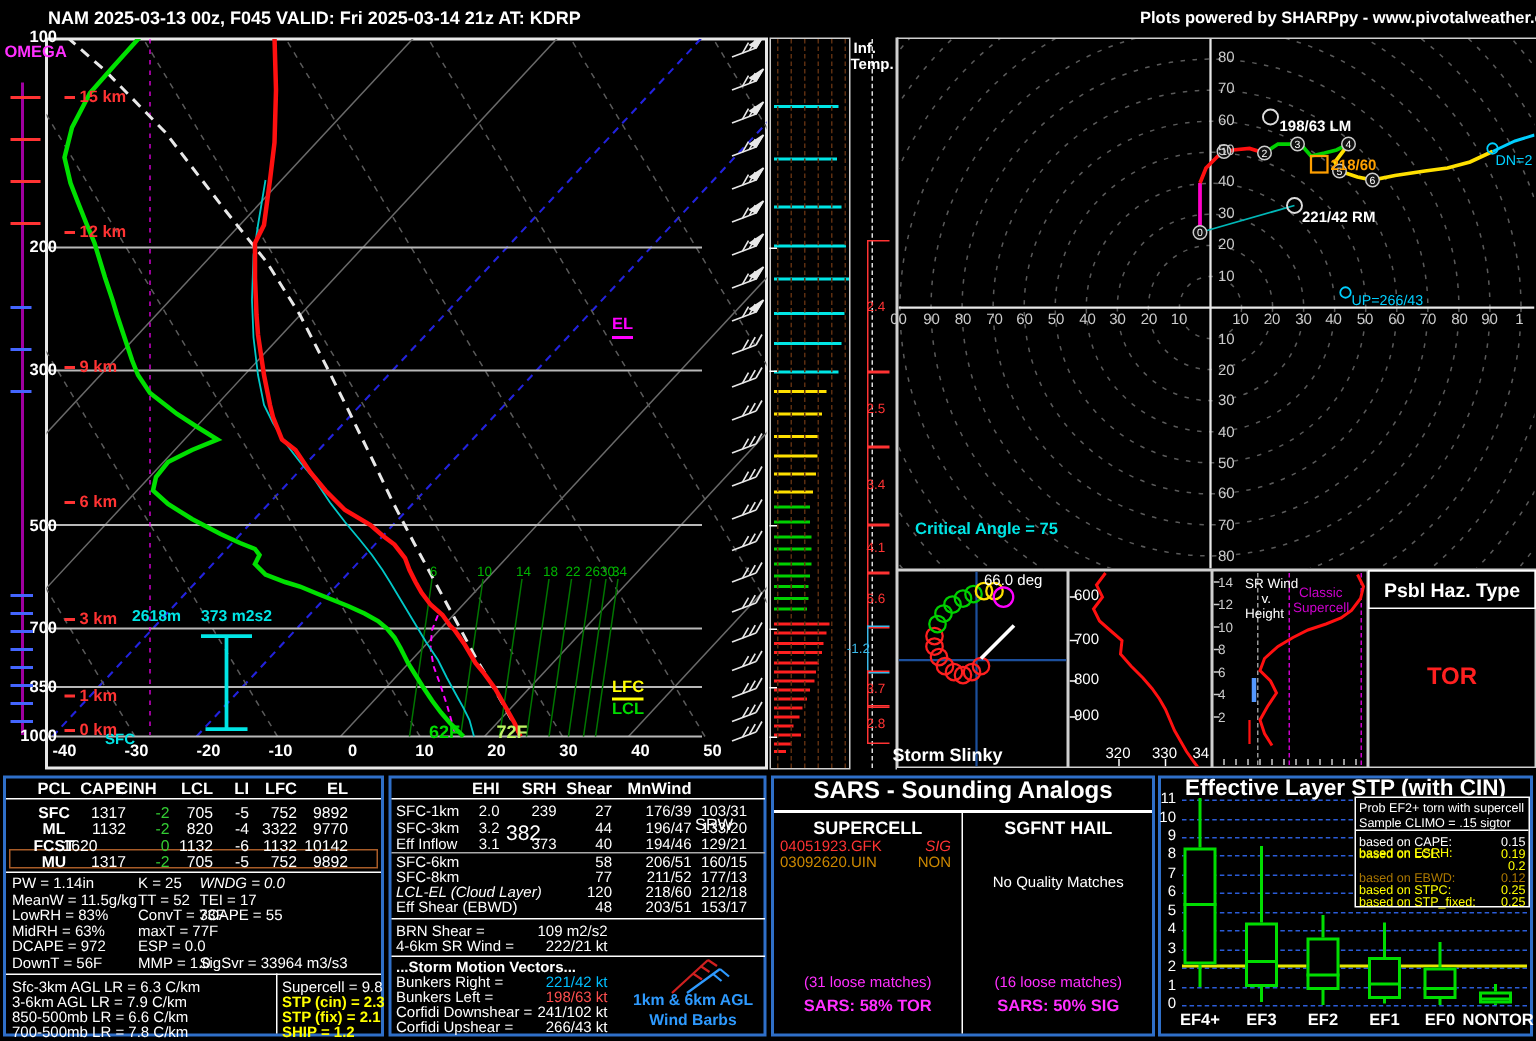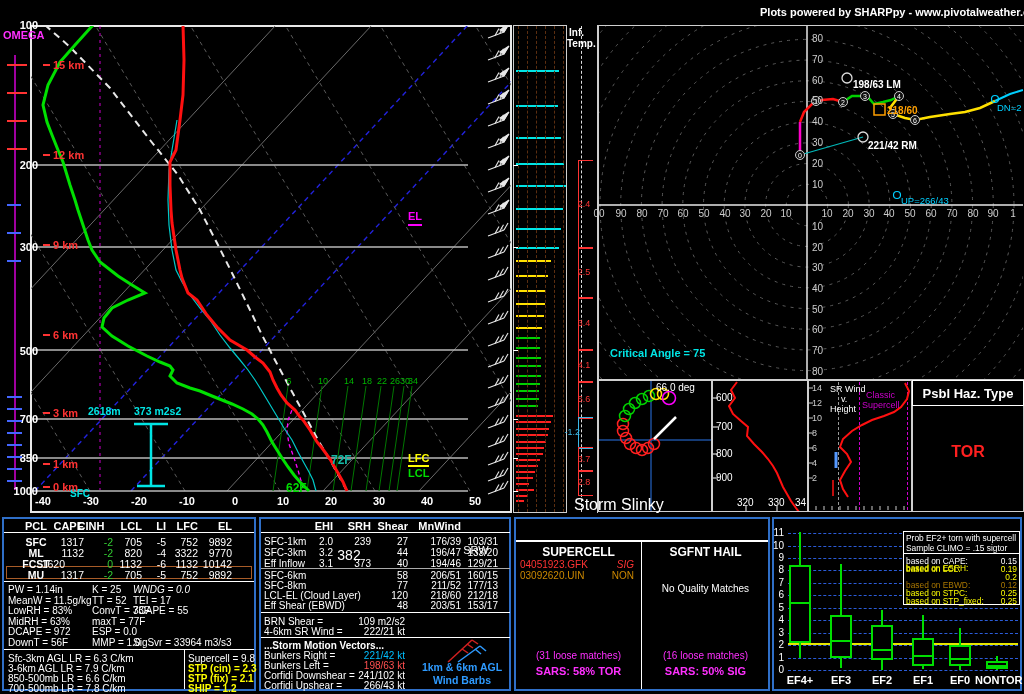--- a/index.html
+++ b/index.html
@@ -9,20 +9,21 @@
      white-space:nowrap;line-height:1;}
   .r{position:absolute;}
   .panel{position:absolute;box-sizing:border-box;}
   svg{position:absolute;overflow:hidden;}
 </style>
 </head>
 <body>
 
 <div id="app">
 
+  <div class="t" style="left:32px;top:6px;font-weight:bold;font-size:12px;">NAM 2025-03-13 00z, F045  VALID: Fri 2025-03-14 21z  AT: KDRP</div>
   <div class="t" style="left:760px;top:7px;font-weight:bold;font-size:11px;">Plots powered by SHARPpy - www.pivotalweather.com</div>
 
   <div class="panel" style="left:30px;top:25px;width:482px;height:488px;border:2px solid #e8e8e8;"></div>
 
   <svg id="skewt-svg" width="480" height="486" viewBox="31 26 480 486" style="left:31px;top:26px;">
 
     <g stroke="#6a6a6a" stroke-width="1">
       <line x1="-157" y1="491" x2="276" y2="25"></line>
         <line x1="-61" y1="491" x2="372" y2="25"></line>
       <line x1="227" y1="491" x2="660" y2="25"></line>
@@ -233,21 +234,21 @@
           <line x1="495" y1="491.4" x2="499" y2="484.4"></line>
         </g>
       </g>
   </svg>
 
   <div class="r" style="left:14px;top:55px;width:2px;height:435px;background:#a000a0;"></div>
   <div class="t" style="left:3px;top:30px;color:#ff30ff;font-weight:bold;font-size:11px;">OMEGA</div>
 
   <div class="t" style="left:70px;top:489px;color:#00e5e5;font-weight:bold;font-size:10px;">SFC</div>
   <div class="t" style="left:286px;top:482px;color:#00dd00;font-weight:bold;font-size:12px;">62F</div>
-  <div class="t" style="left:331px;top:454px;color:#14b8a6;font-weight:bold;font-size:12px;">72F</div>
+  <div class="t" style="left:331px;top:482px;color:#bef264;font-weight:bold;font-size:12px;">72F</div>
   <div class="t" style="left:408px;top:211px;color:#ff00ff;font-weight:bold;font-size:11px;border-bottom:2px solid #ff00ff;padding-bottom:2px;">EL</div>
   <div class="t" style="left:408px;top:453px;color:#ffff00;font-weight:bold;font-size:11px;border-bottom:2px solid #ffff00;padding-bottom:1px;">LFC</div>
   <div class="t" style="left:408px;top:468px;color:#00dd00;font-weight:bold;font-size:11px;">LCL</div>
   <div class="t" style="left:88px;top:406px;color:#00e5e5;font-weight:bold;font-size:10.5px;">2618m</div>
   <div class="t" style="left:134px;top:406px;color:#00e5e5;font-weight:bold;font-size:10.5px;">373 m2s2</div>
 
   <div class="panel" style="left:513px;top:25px;width:54px;height:488px;border:1px solid #cfcfcf;"></div>
 
   <div class="panel" style="left:566px;top:25px;width:32px;height:488px;border-right:1px solid #cfcfcf;"></div>
   <div class="r" style="left:581px;top:26px;width:0;height:486px;border-left:1px dashed #dddddd;"></div>
@@ -327,21 +328,21 @@
       <circle cx="635" cy="403" r="5.5" stroke="#00d000"></circle>
         <circle cx="642" cy="399" r="5.5" stroke="#00d000"></circle>
       <circle cx="649" cy="396" r="5.5" stroke="#00d000"></circle>
       <circle cx="656" cy="394" r="5.5" stroke="#ffe000"></circle>
         <circle cx="663" cy="394" r="5.5" stroke="#ffe000"></circle>
       <circle cx="669" cy="398" r="6.5" stroke="#ff00ff"></circle>
     </g>
     <line x1="654" y1="439" x2="676" y2="417" stroke="#ffffff" stroke-width="2.5"></line>
   </svg>
   <div class="t" style="left:656px;top:383px;font-size:10px;">66.0 deg</div>
-  <div class="t" style="left:574px;top:497px;font-weight:normal;font-size:16px;">Storm Slinky</div>
+  <div class="t" style="left:595px;top:497px;font-weight:bold;font-size:12px;">Storm Slinky</div>
 
   <div class="panel" style="left:712px;top:380px;width:96px;height:132px;border:1px solid #cfcfcf;"></div>
   <svg width="94" height="130" viewBox="713 381 94 130" style="left:713px;top:381px;">
     <polyline points="737,382 731,390 735,398 729,406 733,414 741,421 748,427 747,436 754,444 762,452 768,459 773,466 777,473 780,480 783,487 787,494 791,501 796,508 799,512" fill="none" stroke="#ff1010" stroke-width="2"></polyline>
     <g stroke="#ffffff" stroke-width="1">
       <line x1="713" y1="398" x2="718" y2="398"></line>
         <line x1="713" y1="427" x2="718" y2="427"></line>
       <line x1="713" y1="454" x2="718" y2="454"></line>
         <line x1="713" y1="478" x2="718" y2="478"></line>
       <line x1="746" y1="506" x2="746" y2="511"></line>
@@ -390,28 +391,30 @@
   <div class="t" style="left:912px;top:387px;width:112px;text-align:center;font-weight:bold;font-size:13px;">Psbl Haz. Type</div>
   <div class="t" style="left:912px;top:444px;width:112px;text-align:center;font-weight:bold;font-size:16px;color:#ff2020;">TOR</div>
 
   <div class="panel" style="left:2px;top:517px;width:254px;height:174px;border:2px solid #2f6fc8;"></div>
   <div class="panel" style="left:259px;top:517px;width:252px;height:174px;border:2px solid #2f6fc8;"></div>
   <div class="panel" style="left:514px;top:517px;width:256px;height:174px;border:2px solid #2f6fc8;"></div>
   <div class="panel" style="left:772px;top:517px;width:250px;height:174px;border:2px solid #2f6fc8;"></div>
 
   <div class="panel" style="left:6px;top:566px;width:246px;height:13px;border:1px solid #a85c28;"></div>
 
+  <div class="t" style="left:515px;top:520px;width:254px;text-align:center;font-weight:bold;font-size:16px;">SARS - Sounding Analogs</div>
   <div class="t" style="left:515px;top:546px;width:127px;text-align:center;font-weight:bold;font-size:12px;">SUPERCELL</div>
   <div class="t" style="left:642px;top:546px;width:127px;text-align:center;font-weight:bold;font-size:12px;">SGFNT HAIL</div>
   <div class="t" style="left:642px;top:584px;width:127px;text-align:center;font-size:10px;">No Quality Matches</div>
   <div class="t" style="left:515px;top:651px;width:127px;text-align:center;color:#ff30ff;font-size:10px;">(31 loose matches)</div>
   <div class="t" style="left:515px;top:666px;width:127px;text-align:center;color:#ff30ff;font-weight:bold;font-size:11px;">SARS: 58% TOR</div>
   <div class="t" style="left:642px;top:651px;width:127px;text-align:center;color:#ff30ff;font-size:10px;">(16 loose matches)</div>
   <div class="t" style="left:642px;top:666px;width:127px;text-align:center;color:#ff30ff;font-weight:bold;font-size:11px;">SARS: 50% SIG</div>
 
+  <div class="t" style="left:774px;top:518px;width:246px;text-align:center;font-weight:bold;font-size:15px;">Effective Layer STP (with CIN)</div>
   <div class="panel" style="left:903px;top:531px;width:117px;height:74px;border:1.5px solid #ffffff;background:#000;z-index:5;"></div>
   <div class="t" style="left:906px;top:534px;font-size:8.4px;z-index:6;">Prob EF2+ torn with supercell</div>
   <div class="t" style="left:906px;top:544px;font-size:8.4px;z-index:6;">Sample CLIMO = .15 sigtor</div>
   <div class="r" style="left:904px;top:553px;width:115px;height:1px;background:#fff;z-index:6;"></div>
 
   <svg width="56" height="30" viewBox="0 0 56 30" style="left:436px;top:634px;">
     <g stroke="#d02020" stroke-width="1.5" fill="none">
       <line x1="12" y1="28" x2="36" y2="6"></line>
         <line x1="36" y1="6" x2="42" y2="10"></line>
       <line x1="31" y1="10" x2="37" y2="14"></line>
@@ -682,21 +685,21 @@
     <div class="t" style="left: 417px; top: 559px; width: 44px; text-align: right; font-size: 10px;">194/46</div>
     <div class="t" style="left: 454px; top: 559px; width: 44px; text-align: right; font-size: 10px;">129/21</div>
     <div class="t" style="left: 264px; top: 571px; font-size: 10px;">SFC-6km</div>
     <div class="t" style="left: 364px; top: 571px; width: 44px; text-align: right; font-size: 10px;">58</div>
     <div class="t" style="left: 417px; top: 571px; width: 44px; text-align: right; font-size: 10px;">206/51</div>
     <div class="t" style="left: 454px; top: 571px; width: 44px; text-align: right; font-size: 10px;">160/15</div>
     <div class="t" style="left: 264px; top: 581px; font-size: 10px;">SFC-8km</div>
     <div class="t" style="left: 364px; top: 581px; width: 44px; text-align: right; font-size: 10px;">77</div>
     <div class="t" style="left: 417px; top: 581px; width: 44px; text-align: right; font-size: 10px;">211/52</div>
     <div class="t" style="left: 454px; top: 581px; width: 44px; text-align: right; font-size: 10px;">177/13</div>
-    <div class="t" style="left: 264px; top: 591px; font-size: 10px;">LCL-EL (Cloud Layer)</div>
+    <div class="t" style="left: 264px; top: 591px; font-size: 10px; font-style: italic;">LCL-EL (Cloud Layer)</div>
     <div class="t" style="left: 364px; top: 591px; width: 44px; text-align: right; font-size: 10px;">120</div>
     <div class="t" style="left: 417px; top: 591px; width: 44px; text-align: right; font-size: 10px;">218/60</div>
     <div class="t" style="left: 454px; top: 591px; width: 44px; text-align: right; font-size: 10px;">212/18</div>
     <div class="t" style="left: 264px; top: 601px; font-size: 10px;">Eff Shear (EBWD)</div>
     <div class="t" style="left: 364px; top: 601px; width: 44px; text-align: right; font-size: 10px;">48</div>
     <div class="t" style="left: 417px; top: 601px; width: 44px; text-align: right; font-size: 10px;">203/51</div>
     <div class="t" style="left: 454px; top: 601px; width: 44px; text-align: right; font-size: 10px;">153/17</div>
     <div class="r" style="left: 261px; top: 568px; width: 249px; height: 1px; background: rgb(170, 170, 170);"></div>
     <div class="r" style="left: 261px; top: 612px; width: 249px; height: 1px; background: rgb(255, 255, 255);"></div>
     <div class="t" style="left: 264px; top: 617px; font-size: 10px;">BRN Shear =</div>

